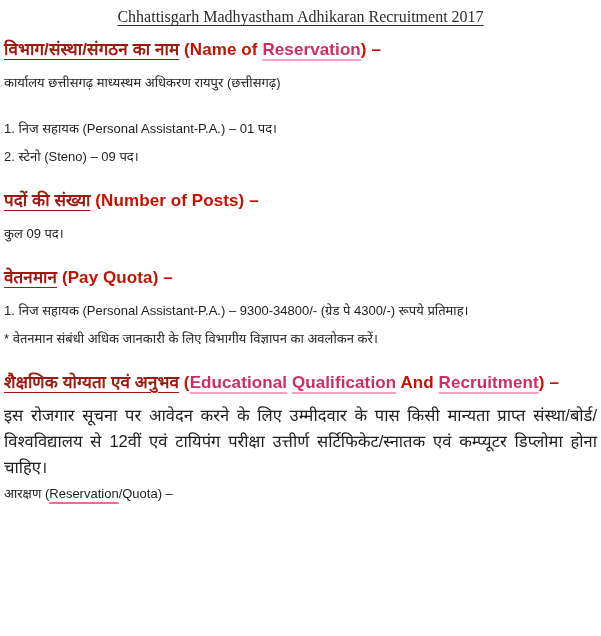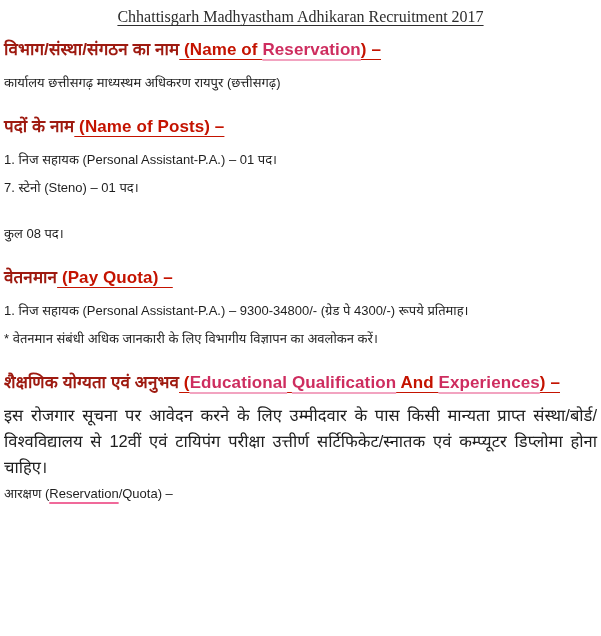--- a/index.html
+++ b/index.html
@@ -26,26 +26,26 @@
   .section{margin-bottom:18px;}
   .heading{
     font-size:17px;
     font-weight:700;
     line-height:24px;
     margin:0 0 7px 0;
     letter-spacing:0.1px;
   }
   .heading .hi{
     color:#9e1a10;
+    text-decoration:underline;
     text-decoration-color:#9e1a10;
     text-underline-offset:4px;
   }
   .heading .en{
     color:#c41300;
-    text-decoration:underline;
     text-decoration-color:#c41300;
     text-underline-offset:4px;
   }
   .heading .hlink{
     color:#ce2d5f;
     text-decoration:underline;
     text-decoration-color:#f2a3c0;
     text-decoration-thickness:2px;
     text-underline-offset:4px;
     cursor:pointer;
@@ -76,37 +76,37 @@
 <div class="page">
 
   <h1 class="title">Chhattisgarh Madhyastham Adhikaran Recruitment 2017</h1>
 
   <div class="section">
     <div class="heading"><span class="hi">विभाग/संस्था/संगठन का नाम</span><span class="en"> (Name of </span><a class="hlink">Reservation</a><span class="en">) – </span></div>
     <div class="line">कार्यालय छत्तीसगढ़ माध्यस्थम अधिकरण रायपुर (छत्तीसगढ़)</div>
   </div>
 
   <div class="section">
-    <div class="heading"><span class="hi">पदों के नाम</span><span class="en"> (Name of Posts) – </span></div>
     <div class="line">1. निज सहायक (Personal Assistant-P.A.) – 01 पद।</div>
-    <div class="line">7. स्टेनो (Steno) – 01 पद।</div>
+    <div class="line">2. स्टेनो (Steno) – 09 पद।</div>
   </div>
 
   <div class="section">
-    <div class="line">कुल 08 पद।</div>
+    <div class="heading"><span class="hi">पदों की संख्या</span><span class="en"> (Number of Posts) – </span></div>
+    <div class="line">कुल 09 पद।</div>
   </div>
 
   <div class="section">
   </div>
 
   <div class="section">
     <div class="heading"><span class="hi">वेतनमान</span><span class="en"> (Pay Quota) – </span></div>
     <div class="line">1. निज सहायक (Personal Assistant-P.A.) – 9300-34800/- (ग्रेड पे 4300/-) रूपये प्रतिमाह।</div>
     <div class="line">* वेतनमान संबंधी अधिक जानकारी के लिए विभागीय विज्ञापन का अवलोकन करें।</div>
   </div>
 
   <div class="section">
-    <div class="heading"><span class="hi">शैक्षणिक योग्यता एवं अनुभव</span><span class="en"> (</span><a class="hlink">Educational</a><span class="en"> </span><a class="hlink">Qualification</a><span class="en"> And </span><a class="hlink">Experiences</a><span class="en">) – </span></div>
+    <div class="heading"><span class="hi">शैक्षणिक योग्यता एवं अनुभव</span><span class="en"> (</span><a class="hlink">Educational</a><span class="en"> </span><a class="hlink">Qualification</a><span class="en"> And </span><a class="hlink">Recruitment</a><span class="en">) – </span></div>
     <div class="para">इस रोजगार सूचना पर आवेदन करने के लिए उम्मीदवार के पास किसी मान्यता प्राप्त संस्था/बोर्ड/विश्वविद्यालय से 12वीं एवं टायिपंग परीक्षा उत्तीर्ण सर्टिफिकेट/स्नातक एवं कम्प्यूटर डिप्लोमा होना चाहिए।</div>
     <div class="line"><span>आरक्षण (</span><a class="blink">Reservation</a><span>/Quota) –</span></div>
   </div>
 
 </div>
 
 </body></html>

